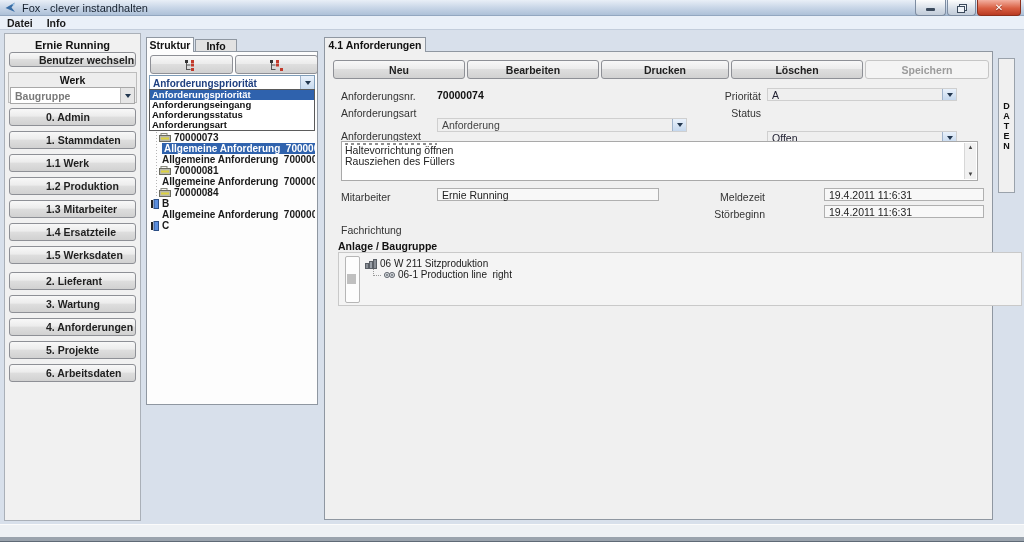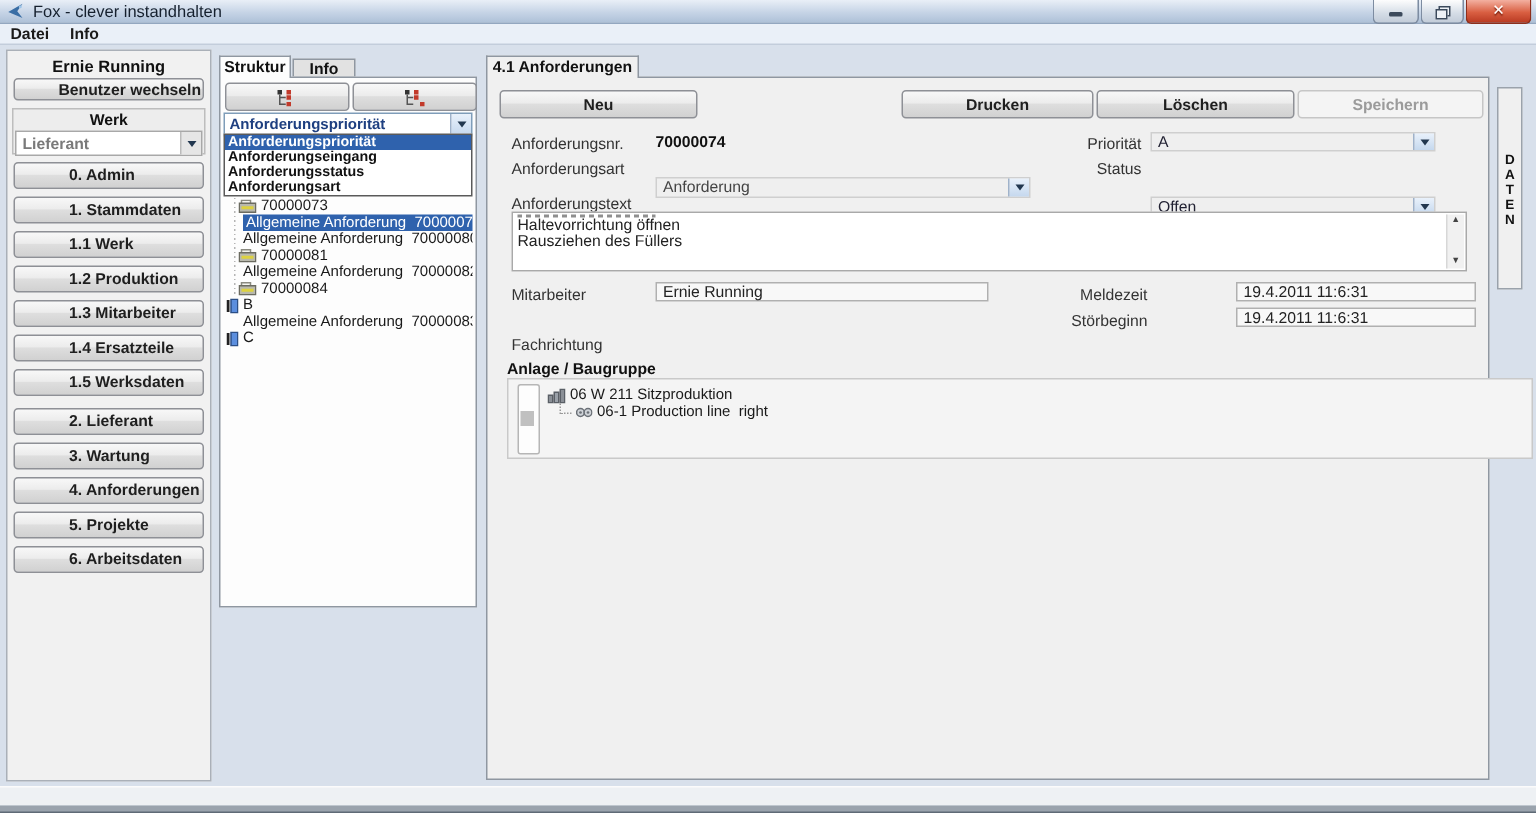--- a/index.html
+++ b/index.html
@@ -71,21 +71,21 @@
   .tab-suche{left:195px;top:39px;width:42px;height:13px;background:#e2e2e2;}
   .tab-main{left:324px;top:37px;width:102px;background:#f0f0f0;}
   .tree-panel{left:146px;top:51px;width:172px;height:354px;background:#fdfdfd;border:1px solid #8f97a1;z-index:2;}
   .tree-toolbtn{top:3px;width:81px;height:17px;position:absolute;}
   .filter-combo{left:2px;right:2px;top:23px;height:14px;position:absolute;
     border:1px solid #7f9db9;background:#fff;display:flex;align-items:center;padding-left:3px;
     font-size:10px;font-weight:bold;color:#1e3f80;}
   .dd-list{left:2px;right:2px;top:37px;position:absolute;background:#fff;border:1px solid #5a5a5a;z-index:9;}
   .dd-item{height:10px;line-height:10px;font-size:9.5px;font-weight:bold;padding:0 2px;color:#111;white-space:nowrap;overflow:hidden;}
   .dd-item.sel{background:#2f62ad;color:#fff;}
-  .tree-rows{left:2px;right:2px;top:80px;bottom:2px;position:absolute;overflow:hidden;}
+  .tree-rows{left:2px;right:2px;top:80px;bottom:2px;position:absolute;overflow:hidden;font-weight:bold;}
   .tree-guide{position:absolute;left:7px;top:0;width:1px;height:66px;
     background:repeating-linear-gradient(180deg,#b5b5b5 0 1px,transparent 1px 3px);}
   .tree-row{height:11px;display:flex;align-items:center;gap:3px;font-size:10px;color:#1a1a1a;}
   .ind1{padding-left:10px;} .ind0{padding-left:2px;}
   .tree-row-label{white-space:pre;line-height:11px;}
   .tree-row-label.sel{background:#2f62ad;color:#fff;padding:0 2px;}
   .clipped-row{position:absolute;left:14px;top:76px;width:140px;height:2px;
     background:repeating-linear-gradient(90deg,#9a9a9a 0 2px,transparent 2px 5px);}
 
   
@@ -135,21 +135,21 @@
   <span class="menu-item">Datei</span>
   <span class="menu-item">Info</span>
 </div>
 
 <div class="abs sidebar">
   <div class="abs user-name">Ernie Running</div>
   <div class="abs win-btn switch-btn">Benutzer wechseln</div>
   <div class="abs werk-group">
     <div class="abs werk-title">Werk</div>
     <div class="werk-combo">
-      <span>Lieferant</span>
+      <span>Baugruppe</span>
       <span class="arrow-btn plain">
           <span class="tri-down"></span>
         </span>
     </div>
   </div>
   <div class="abs win-btn nav-btn" style="top:74px">0. Admin</div>
   <div class="abs win-btn nav-btn" style="top:97px">1. Stammdaten</div>
   <div class="abs win-btn nav-btn" style="top:120px">1.1 Werk</div>
   <div class="abs win-btn nav-btn" style="top:143px">1.2 Produktion</div>
   <div class="abs win-btn nav-btn" style="top:166px">1.3 Mitarbeiter</div>
@@ -274,20 +274,21 @@
         </svg>
       <span class="tree-row-label">C</span>
     </div>
   </div>
 </div>
 
 <div class="abs tab active tab-main">4.1 Anforderungen</div>
 
 <div class="abs main-panel">
   <div class="win-btn mb" style="left:8px;width:130px">Neu</div>
+  <div class="win-btn mb" style="left:142px;width:130px">Bearbeiten</div>
   <div class="win-btn mb" style="left:276px;width:126px">Drucken</div>
   <div class="win-btn mb" style="left:406px;width:130px">Löschen</div>
   <div class="win-btn mb disabled" style="left:540px;width:122px">Speichern</div>
 
   <div class="abs field-label" style="left:16px;top:38px">Anforderungsnr.</div>
   <div class="abs" style="left:112px;top:37px;font-size:10.5px;font-weight:bold;color:#111">70000074</div>
   <div class="abs field-label" style="left:360px;top:38px;width:76px;text-align:right">Priorität</div>
   <div class="abs combo flat" style="left:442px;top:36px;width:190px;height:13px">
     <span>A</span>
     <span class="arrow-btn">

